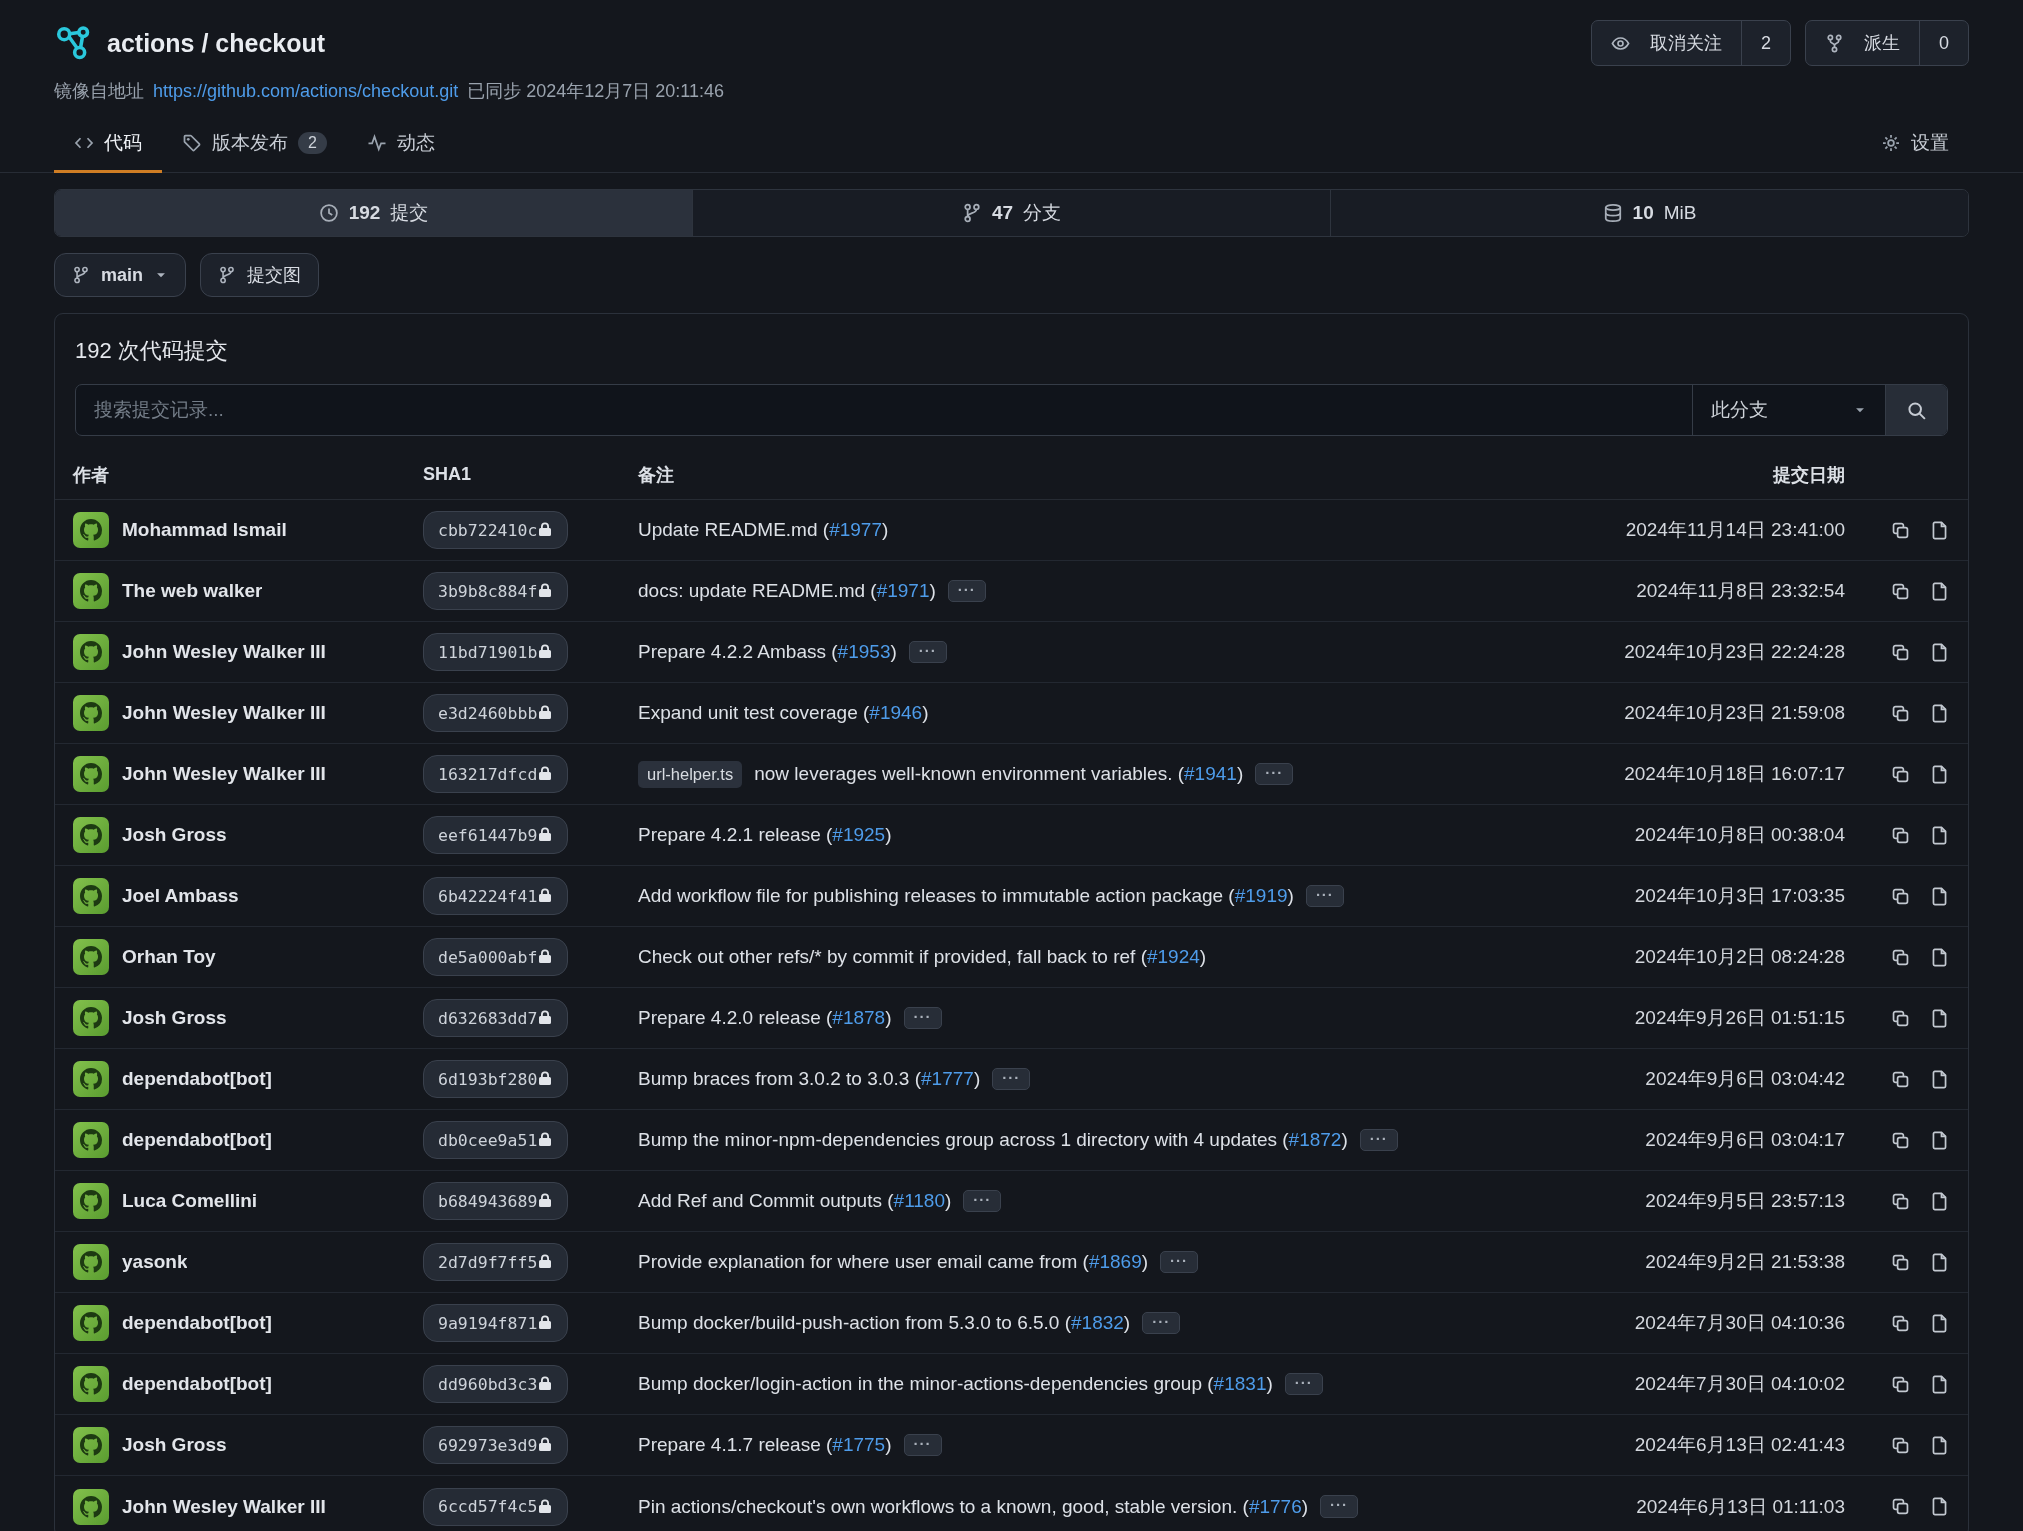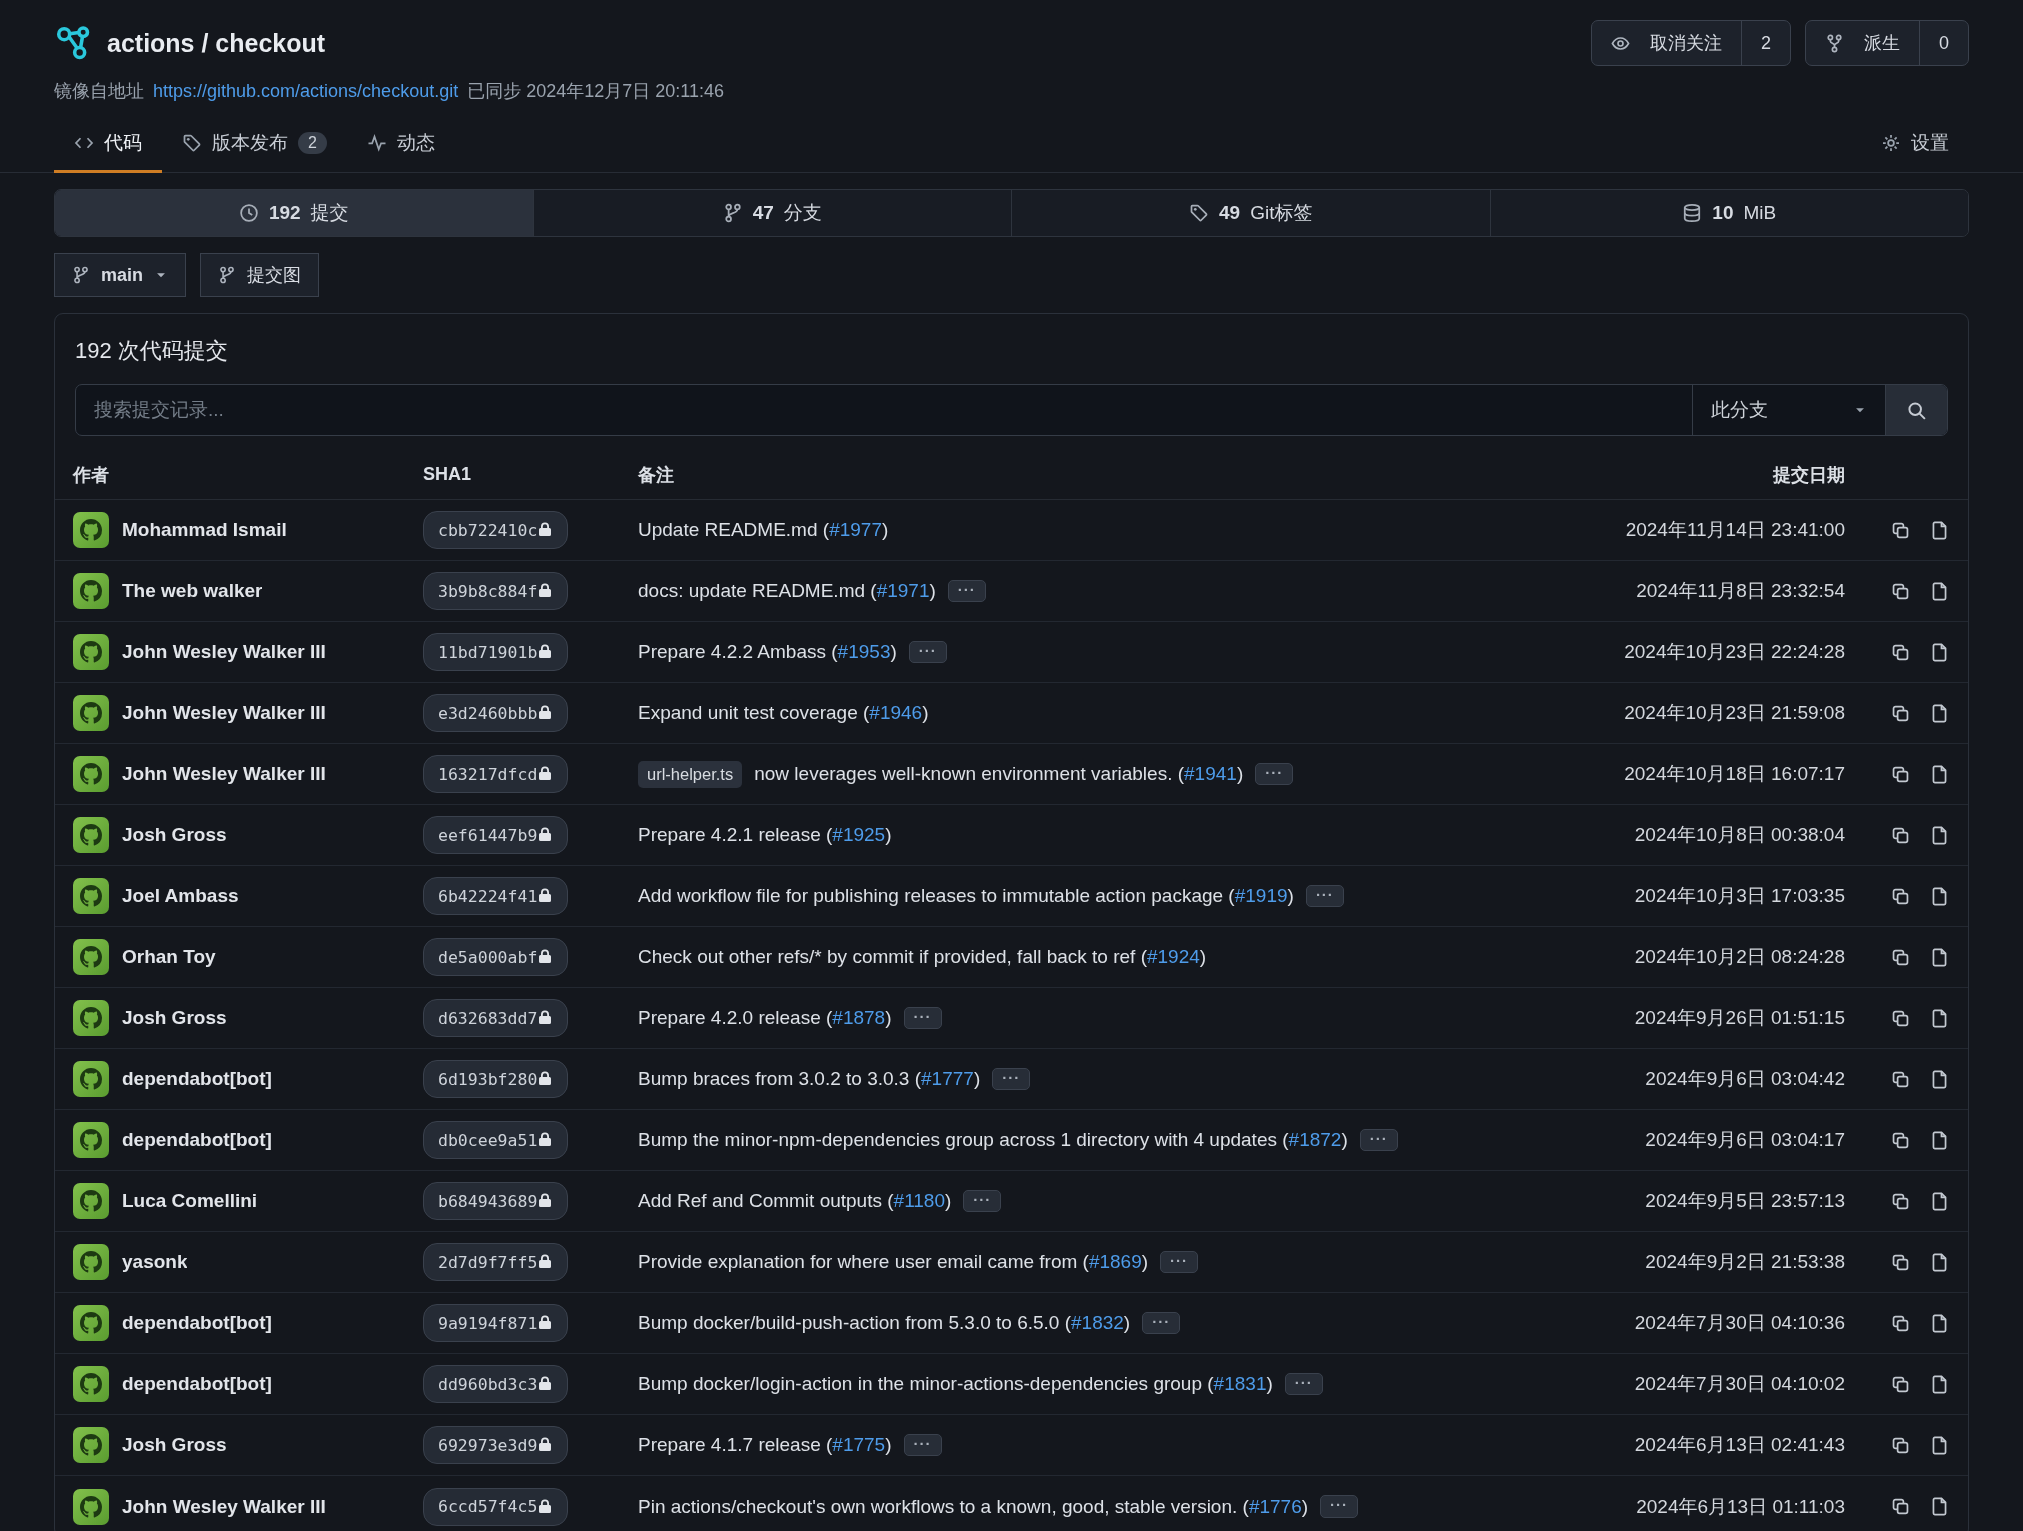--- a/index.html
+++ b/index.html
@@ -47,21 +47,21 @@
   .stat-seg { flex:1; display:flex; align-items:center; justify-content:center; gap:10px;
               background:#181c24; font-size:19px; color:#d7dbe2; cursor:pointer; }
   .stat-seg + .stat-seg { border-left:1px solid #2e343e; }
   .stat-seg.active { background:#2b313c; }
   .stat-seg .icon { color:#a7aeb8; }
   .stat-num { font-weight:700; }
 
   
   .toolbar { display:flex; gap:14px; margin-top:16px; }
   .btn { display:inline-flex; align-items:center; gap:11px; height:44px; padding:0 17px;
-         background:#1d222b; border:1px solid #3a414d; border-radius:0; font-size:18px; color:#d7dbe2; }
+         background:#1d222b; border:1px solid #3a414d; border-radius:12px; font-size:18px; color:#d7dbe2; }
   .btn .icon { color:#aeb5bf; }
   .btn .strong { font-weight:700; }
 
   
   .panel { margin-top:16px; border:1px solid #2b313b; border-radius:9px; overflow:hidden; }
   .panel-title { padding:22px 20px 0; font-size:22px; font-weight:400; color:#e4e7ec; }
   .search-row { display:flex; align-items:stretch; margin:18px 20px 0; height:52px;
                 border:1px solid #353c47; border-radius:7px; overflow:hidden; background:#10141b; }
   .search-input { flex:1; background:transparent; border:none; outline:none; color:#d7dbe2; font-size:19px; padding:0 18px; }
   .search-input::placeholder { color:#747d88; }
@@ -216,30 +216,20 @@
             <circle cx="11.5" cy="3.2" r="1.9"></circle>
           <path d="M4.5 5.1v5.8M11.5 5.1c0 3.4-7 2.5-7 5.7"></path>
         </svg>
       </span>
       <span class="stat-num">47</span>
       <span>分支</span>
     </div>
     <div class="stat-seg">
       <span class="icon">
         <svg width="20" height="20" viewBox="0 0 16 16" fill="none" stroke="currentColor" stroke-width="1.4">
-          <path d="M2 2.7a.7.7 0 0 1 .7-.7h4.1c.2 0 .4.1.5.2l6.5 6.5a.7.7 0 0 1 0 1l-4.1 4.1a.7.7 0 0 1-1 0L2.2 7.3a.7.7 0 0 1-.2-.5z"></path>
-          <circle cx="5" cy="5" r="1.1" fill="currentColor" stroke="none"></circle>
-        </svg>
-      </span>
-      <span class="stat-num">49</span>
-      <span>Git标签</span>
-    </div>
-    <div class="stat-seg">
-      <span class="icon">
-        <svg width="20" height="20" viewBox="0 0 16 16" fill="none" stroke="currentColor" stroke-width="1.4">
           <ellipse cx="8" cy="3.6" rx="5.8" ry="2.1"></ellipse>
           <path d="M2.2 3.6v8.8c0 1.2 2.6 2.1 5.8 2.1s5.8-.9 5.8-2.1V3.6"></path>
           <path d="M2.2 8c0 1.2 2.6 2.1 5.8 2.1S13.8 9.2 13.8 8"></path>
         </svg>
       </span>
       <span class="stat-num">10</span>
       <span>MiB</span>
     </div>
   </div>
 

